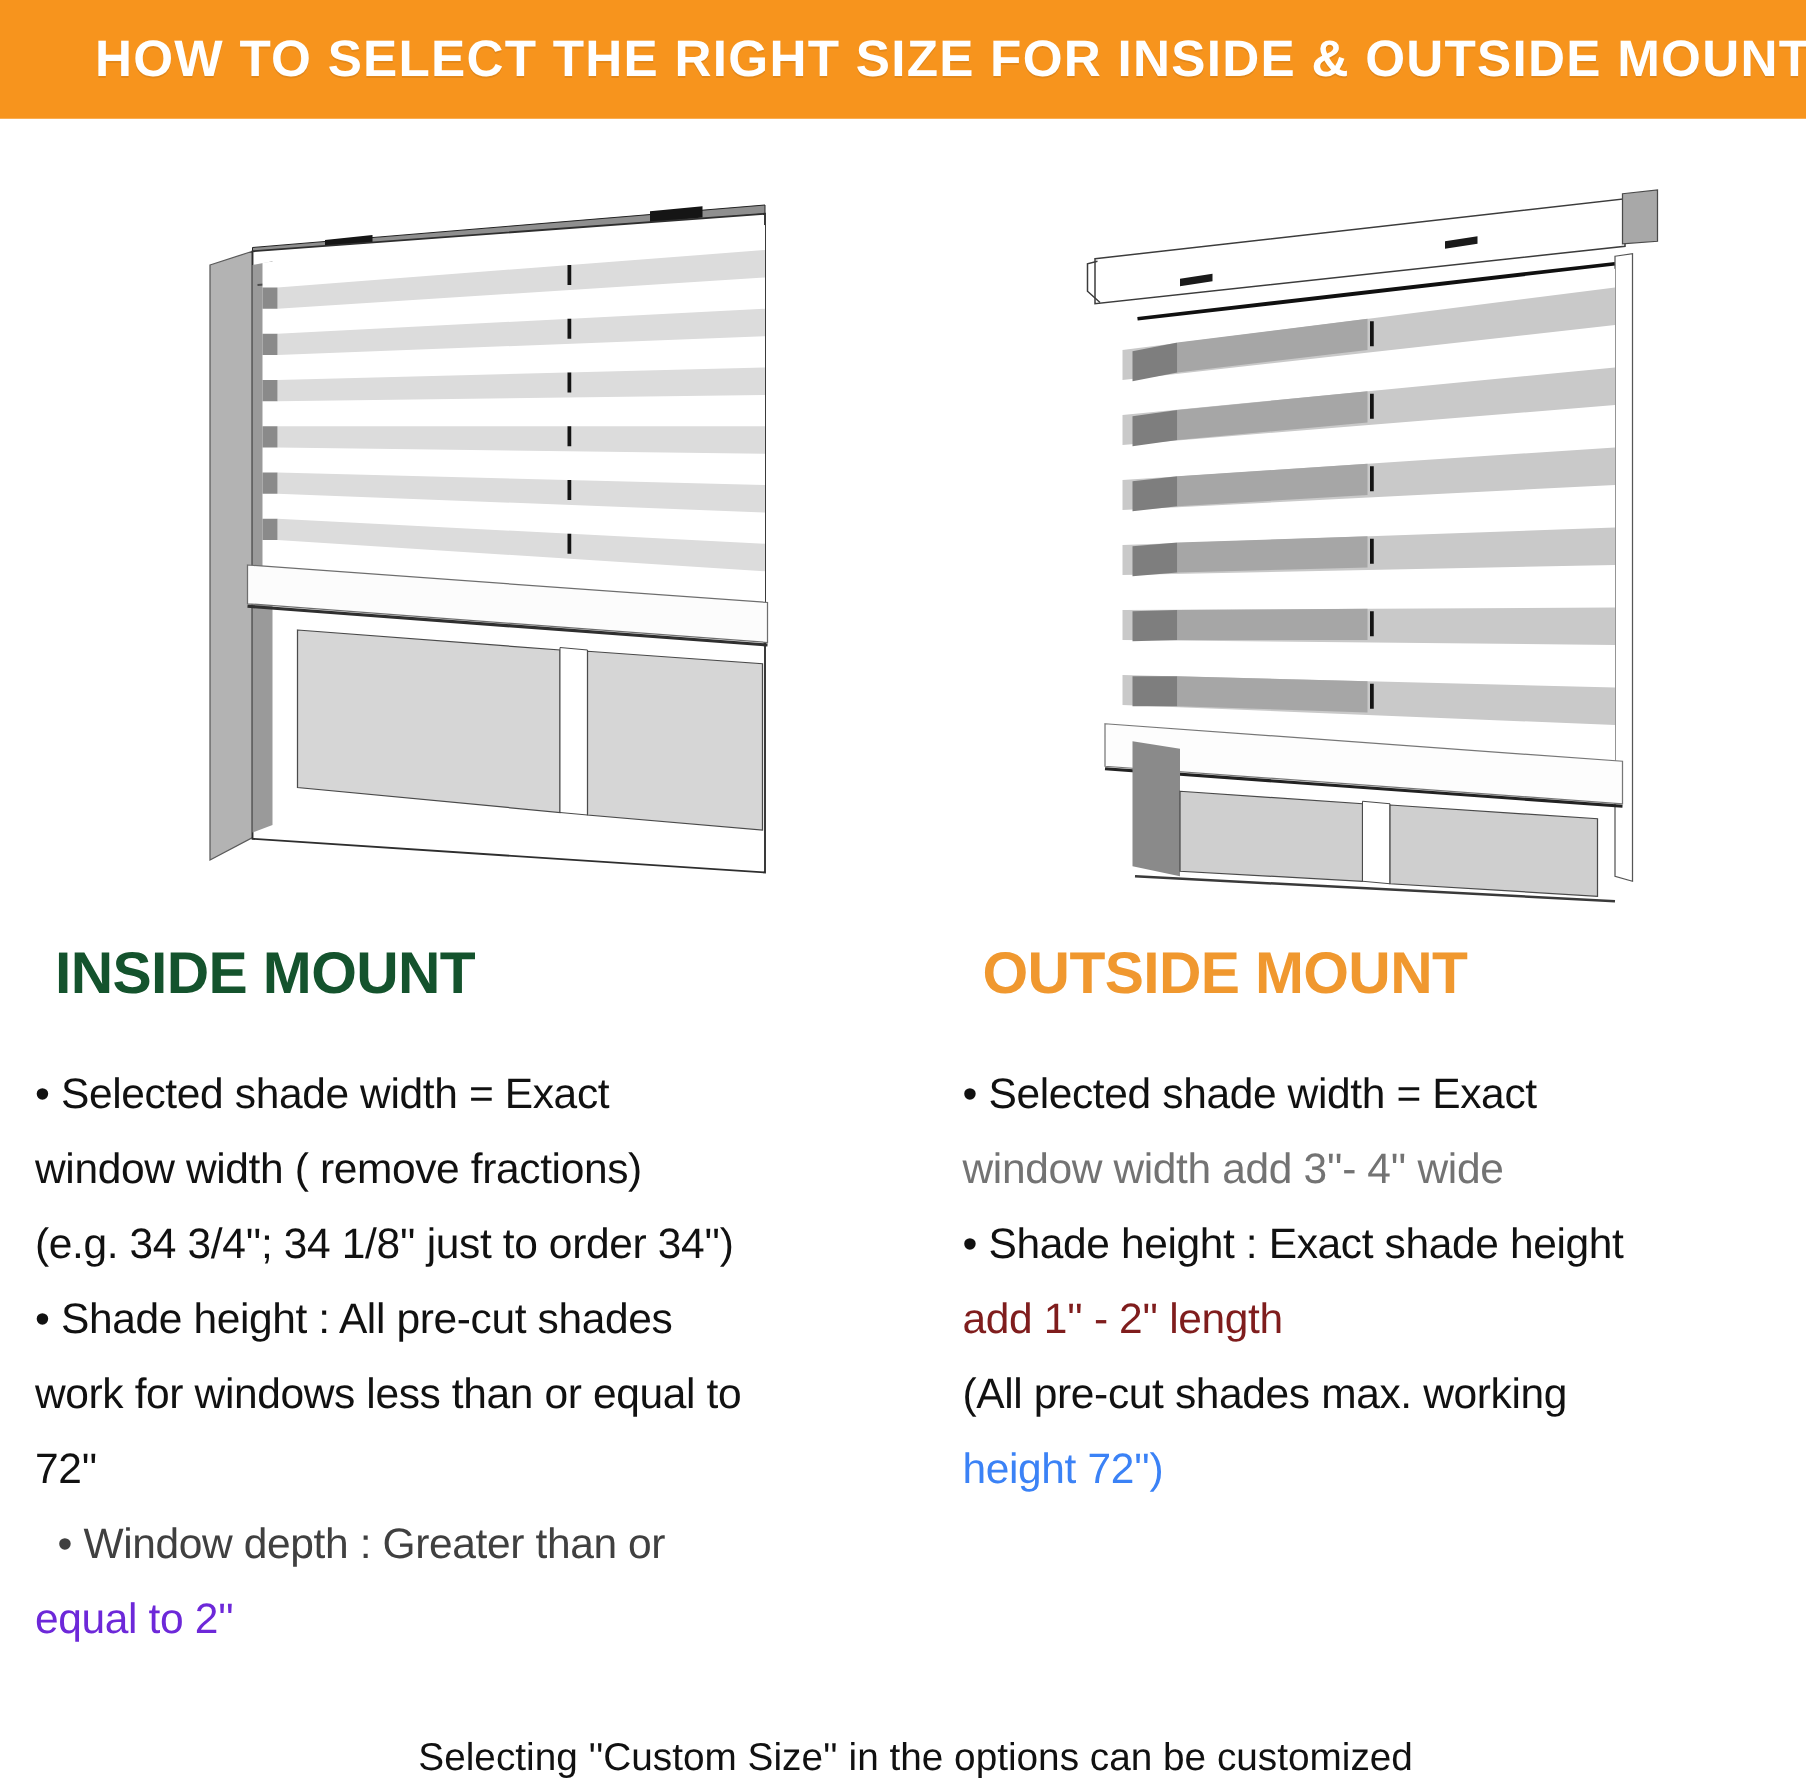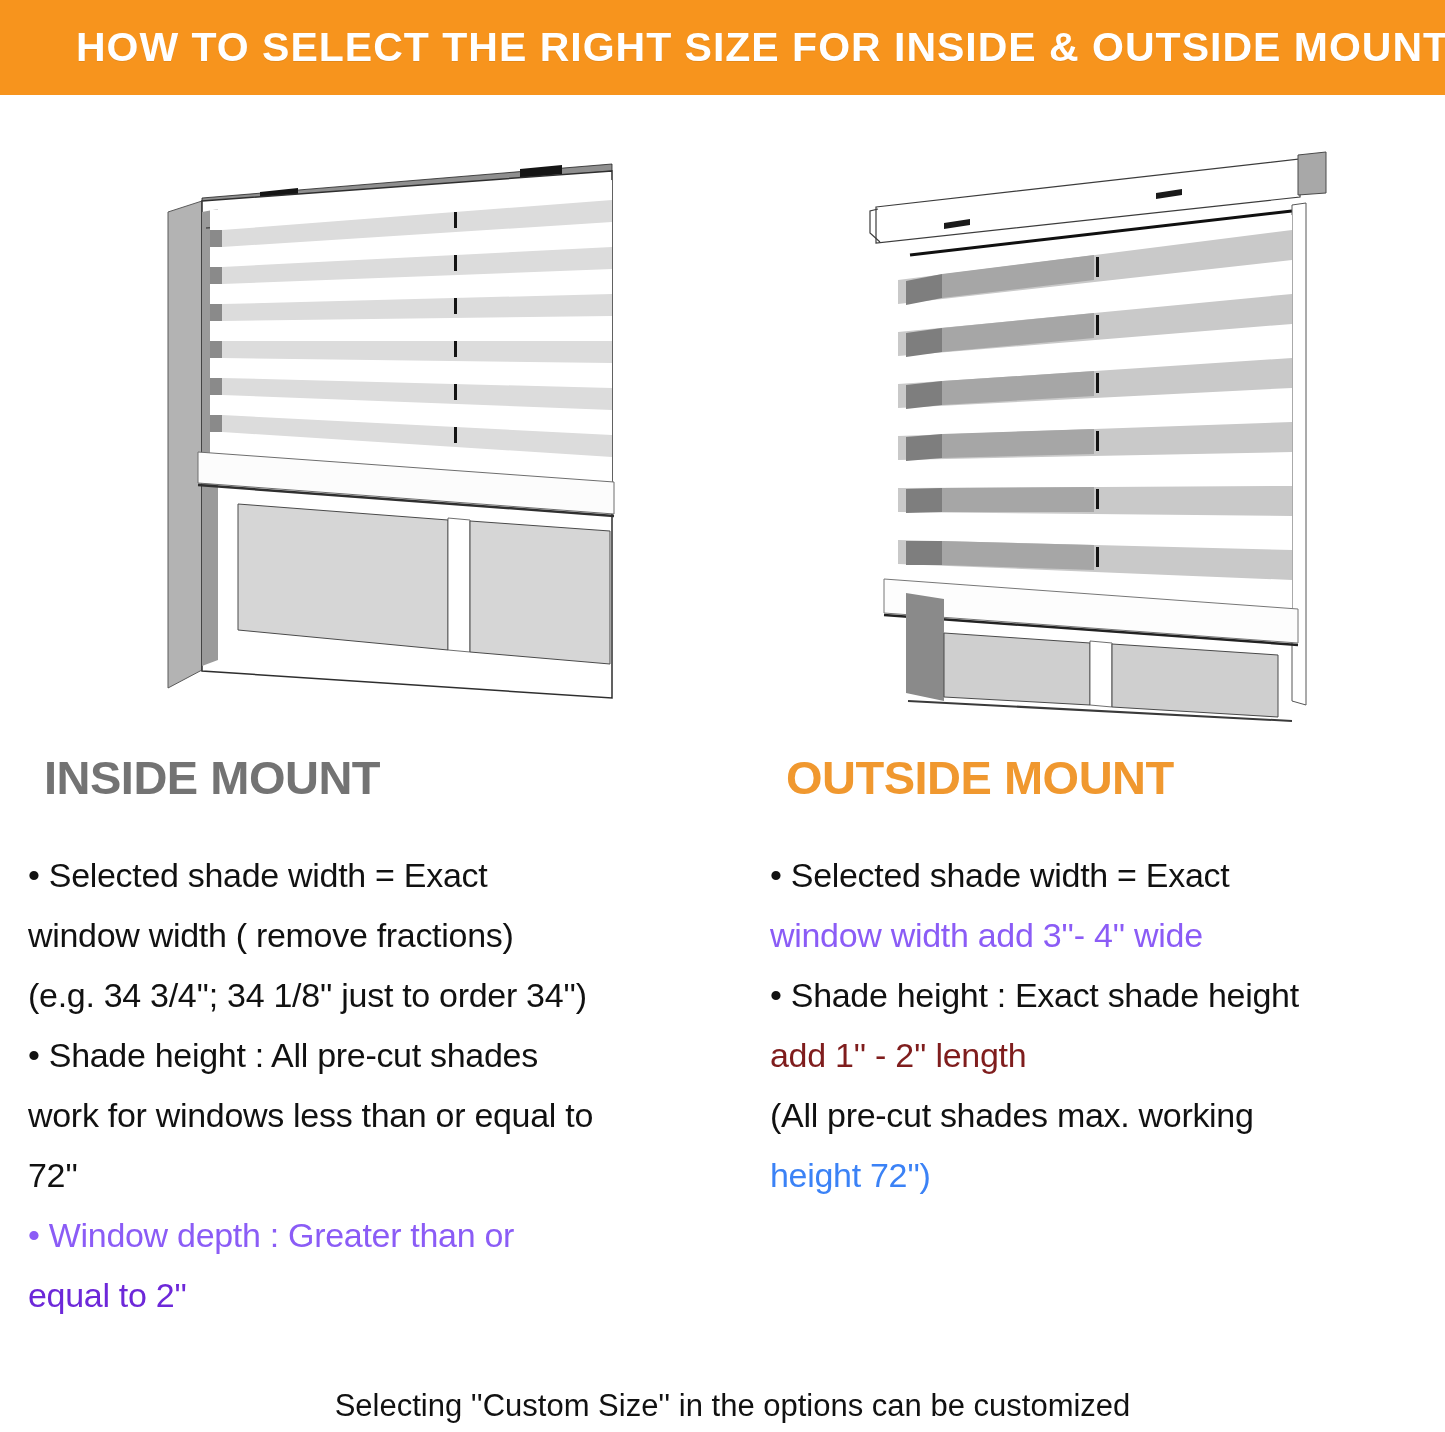--- a/index.html
+++ b/index.html
@@ -128,37 +128,37 @@
     </g>
     <g>
       <polygon points="48,448 86,454 86,556 48,548" fill="#8a8a8a"></polygon>
       <polygon points="86,488 232,498 232,560 86,552" fill="#cfcfcf" stroke="#4a4a4a" stroke-width="1"></polygon>
       <polygon points="232,496 254,498 254,562 232,560" fill="#ffffff" stroke="#4a4a4a" stroke-width="0.8"></polygon>
       <polygon points="254,499 420,510 420,572 254,562" fill="#cfcfcf" stroke="#4a4a4a" stroke-width="1"></polygon>
       <line x1="50" y1="556" x2="434" y2="576" stroke="#3a3a3a" stroke-width="2"></line>
     </g>
   </svg>
 
-  <div class="heading inside" style="color: #737373;">INSIDE MOUNT</div>
+  <div class="heading inside" style="color: #14532d;">INSIDE MOUNT</div>
   <div class="heading outside" style="color: rgb(240, 152, 47);">OUTSIDE MOUNT</div>
 
   <div class="body-block left">
     <div class="body-line" style="color: rgb(17, 17, 17);">• Selected shade width = Exact</div>
     <div class="body-line" style="color: rgb(17, 17, 17);">window width ( remove fractions)</div>
     <div class="body-line" style="color: rgb(17, 17, 17);">(e.g. 34 3/4''; 34 1/8'' just to order 34'')</div>
     <div class="body-line" style="color: rgb(17, 17, 17);">• Shade height : All pre-cut shades</div>
     <div class="body-line" style="color: rgb(17, 17, 17);">work for windows less than or equal to</div>
     <div class="body-line" style="color: rgb(17, 17, 17);">72''</div>
-    <div class="body-line" style="color: #8b5cf6;">• Window depth : Greater than or</div>
+    <div class="body-line" style="color: #404040; margin-left: 18px;">• Window depth : Greater than or</div>
     <div class="body-line" style="color: #6d28d9;">equal to 2''</div>
   </div>
 
   <div class="body-block right">
     <div class="body-line" style="color: rgb(17, 17, 17);">• Selected shade width = Exact</div>
-    <div class="body-line" style="color: #8b5cf6;">window width add 3''- 4'' wide</div>
+    <div class="body-line" style="color: #737373;">window width add 3''- 4'' wide</div>
     <div class="body-line" style="color: rgb(17, 17, 17);">• Shade height : Exact shade height</div>
     <div class="body-line" style="color: #7f1d1d;">add 1'' - 2'' length</div>
     <div class="body-line" style="color: rgb(17, 17, 17);">(All pre-cut shades max. working</div>
     <div class="body-line" style="color: #3b82f6;">height 72'')</div>
   </div>
 
   <div class="footer-note" style="color: rgb(17, 17, 17); margin-left: 10px;">Selecting ''Custom Size'' in the options can be customized</div>
 
 </div>
 

